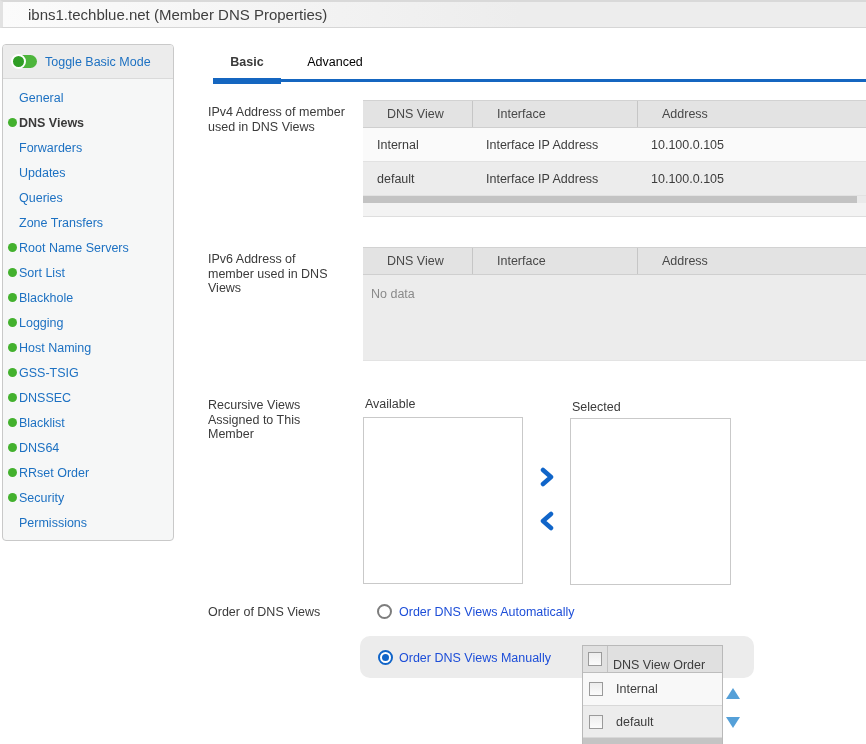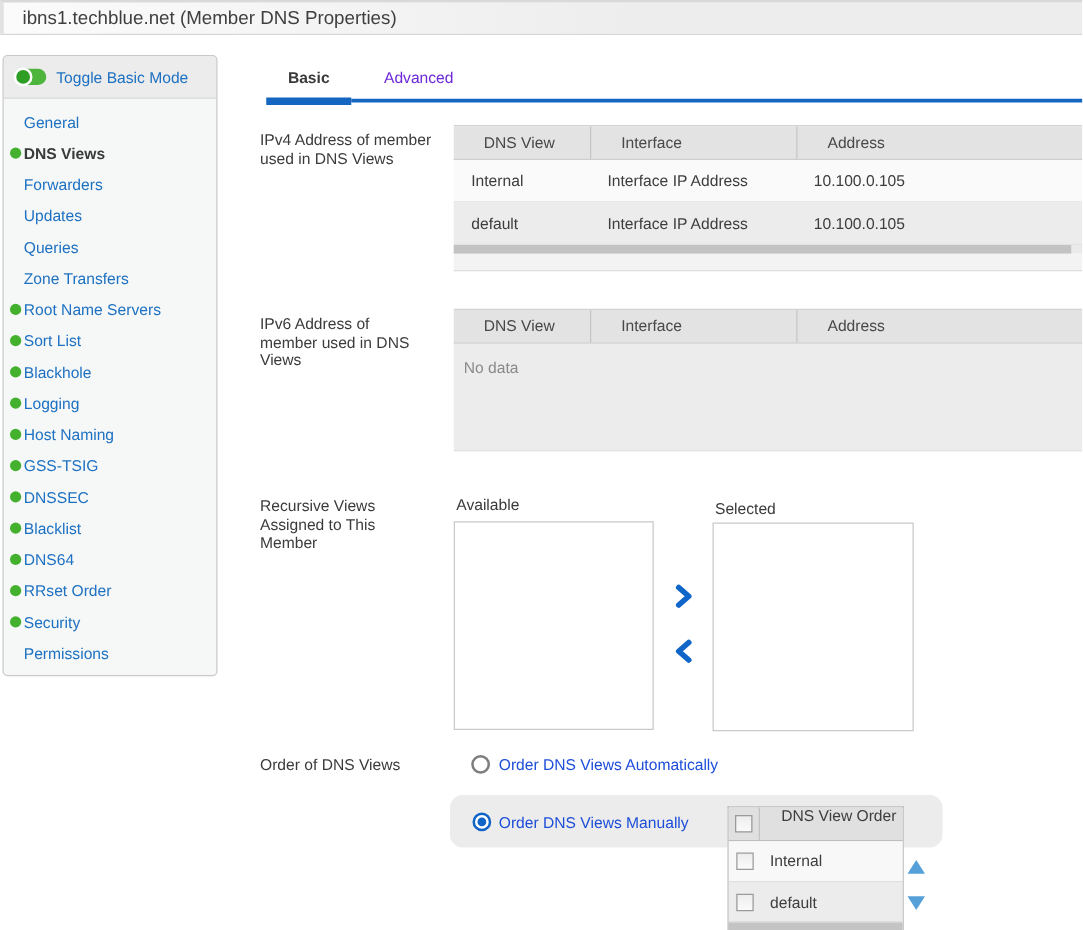--- a/index.html
+++ b/index.html
@@ -4,21 +4,21 @@
 <style>
   * { margin:0; padding:0; box-sizing:border-box; }
   html,body { width:866px; height:744px; background:#ffffff; overflow:hidden;
               font-family:"Liberation Sans", sans-serif; font-size:12.5px; color:#3d3d3d; }
   .stage { position:relative; width:866px; height:744px; overflow:hidden; background:#fff; }
 
   
   .titlebar { position:absolute; left:0; top:0; right:0; height:28px;
               background:linear-gradient(to right,#fbfbfb 0%,#f3f3f3 35%,#ededed 60%);
               border-top:2px solid #d9d9d9; border-bottom:1px solid #d6d6d6; border-left:3px solid #e2e2e2;
-              display:flex; align-items:center; padding-left:15px; }
+              display:flex; align-items:center; padding-left:25px; }
   .titlebar .title { font-size:15px; color:#3f3f3f; }
 
   
   .sidebar { position:absolute; left:2px; top:44px; width:172px; height:497px;
              background:#f6f7f7; border:1px solid #c9c9c9; border-radius:4px; overflow:hidden; }
   .toggle-row { height:34px; background:#ececec; border-bottom:1px solid #dadada;
                 display:flex; align-items:center; gap:8px; padding-left:9px; cursor:pointer; }
   .toggle-pill { position:relative; width:25px; height:13px; border-radius:7px; background:#4db53c; flex:0 0 auto; }
   .toggle-pill .knob { position:absolute; left:-1px; top:-1px; width:15px; height:15px; border-radius:50%;
                        background:#2f9e25; border:2px solid #ffffff; }
@@ -27,21 +27,21 @@
   .nav-item { position:relative; height:25px; display:flex; align-items:center;
               padding-left:16px; color:#1d71c2; cursor:pointer; }
   .nav-item .dot { position:absolute; left:5px; top:8px; width:9px; height:9px; border-radius:50%; background:#43b12e; }
   .nav-item.active { color:#3a3a3a; font-weight:bold; }
 
   
   .main { position:absolute; left:196px; top:44px; width:670px; height:700px; background:#fff; }
 
   .tab { position:absolute; top:11px; text-align:center; cursor:pointer; }
   .tab-basic { left:17px; width:68px; font-weight:bold; color:#3a3a3a; }
-  .tab-advanced { left:110px; width:58px; color:#6d28d9; }
+  .tab-advanced { left:110px; width:58px; color:#000000; }
   .underline-thick { position:absolute; left:17px; top:34px; width:68px; height:6px; background:#1566c0; }
   .underline-thin  { position:absolute; left:85px; top:35px; right:0; height:3px; background:#1566c0; }
 
   .sec-label { position:absolute; font-weight:normal; color:#3b3b3b; line-height:14.5px; }
   .lbl-ipv4 { left:12px; top:61px; width:158px; }
   .lbl-ipv6 { left:12px; top:208px; width:128px; }
   .lbl-recursive { left:12px; top:354px; width:112px; }
   .lbl-order { left:12px; top:561px; width:150px; }
 
   
@@ -82,22 +82,22 @@
   .radio-auto { left:181px; top:560px; }
   .radio-manual { left:182px; top:606px; }
   .radio-label { position:absolute; color:#1d4ed8;text-align:center; }
   .lbl-auto { left:203px; top:561px; }
   .lbl-manual { left:203px; top:607px; }
   .manual-panel { position:absolute; left:164px; top:592px; width:394px; height:42px;
                   background:#ececec; border-radius:10px; }
 
   .order-table { position:absolute; left:386px; top:601px; width:141px;
                  border:1px solid #b9b9b9; border-bottom:none; background:#fff; }
-  .ot-head { display:flex; align-items:flex-start; height:27px; background:#e0e0e0;
-             border-bottom:1px solid #bdbdbd;gap:12px; }
+  .ot-head { display:flex; align-items:flex-end; height:27px; background:#e0e0e0;
+             border-bottom:1px solid #bdbdbd; }
   .ot-head .cbx-cell { width:25px; border-right:1px solid #c2c2c2; align-self:stretch;
                        display:flex; align-items:center; justify-content:center; }
   .ot-head .ot-title { padding-left:5px; color:#3d3d3d; }
   .ot-row { display:flex; align-items:center; height:33px; border-bottom:1px solid #d8d8d8; }
   .ot-row .cbx-cell { width:25px; display:flex; align-items:center; justify-content:center; }
   .ot-row .ot-cell { padding-left:8px; }
   .ot-row.r1 { background:#f8f8f8; }
   .ot-row.r2 { background:#ececec; height:32px; }
   .ot-scroll { height:7px; background:#c4c4c4; }
   .cbx { width:14px; height:14px; border:1px solid #9a9a9a;

